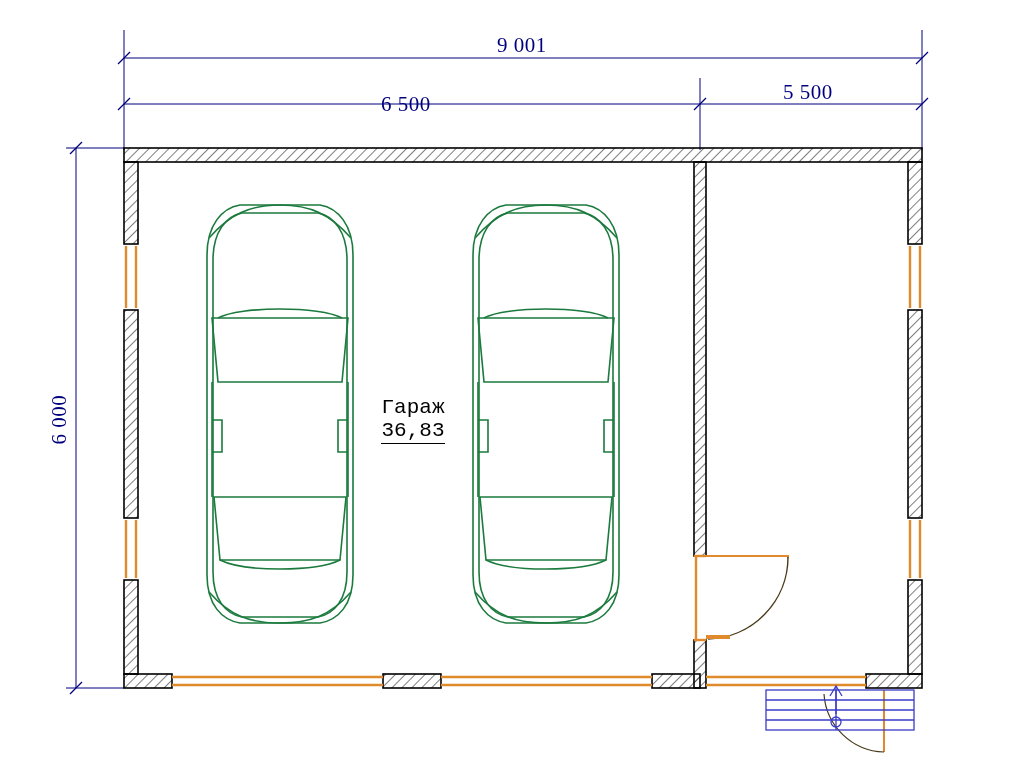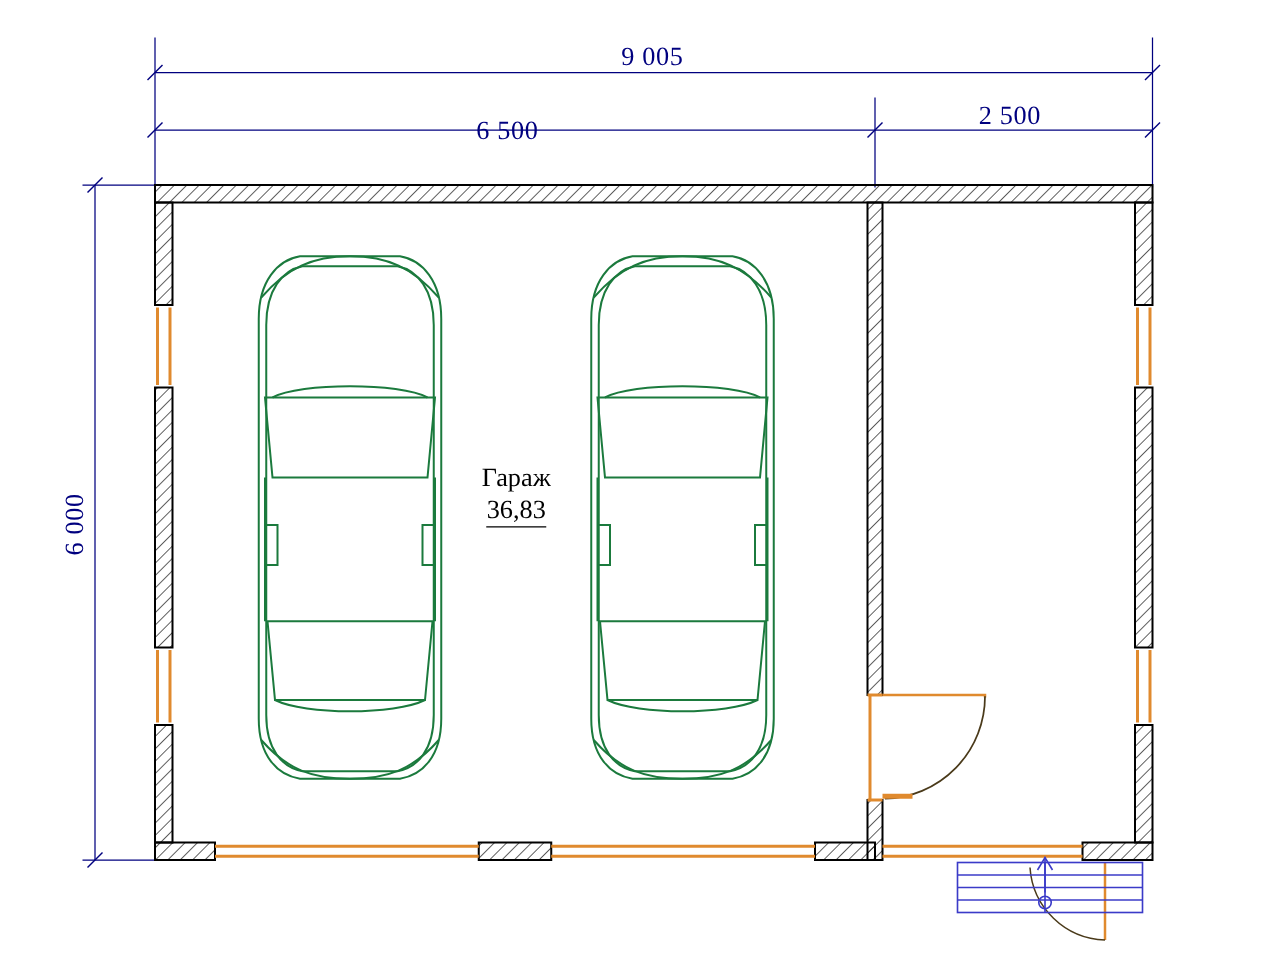--- a/index.html
+++ b/index.html
@@ -186,24 +186,24 @@
       <path d="M484,318 C506,306 586,306 608,318"></path>
       <path d="M480,497 L612,497 L606,560 L486,560 Z"></path>
       <path d="M486,560 C510,572 582,572 606,560"></path>
       <line x1="478" y1="382" x2="478" y2="497"></line>
       <line x1="614" y1="382" x2="614" y2="497"></line>
       <path d="M478,420 L488,420 L488,452 L478,452"></path>
       <path d="M614,420 L604,420 L604,452 L614,452"></path>
     </g>
   </svg>
 
-  <div class="dim-text" style="left:497px; top:33px;">9 005</div>
+  <div class="dim-text" style="left:497px; top:33px;">9 001</div>
   <div class="dim-text" style="left:381px; top:80px;margin-top:12px;">6 500</div>
-  <div class="dim-text" style="left:783px; top:80px;">2 500</div>
+  <div class="dim-text" style="left:783px; top:80px;">5 500</div>
   <div class="dim-text vert" style="left:35px; top:407px;">6 000</div>
 
-  <div class="room-label" style="left:340px; top:370px; width:146px;">
+  <div class="room-label" style="left:340px; top:396px; width:146px;font-family:Liberation Mono, monospace;">
     <span class="room-name">Гараж</span>
     <span class="room-area">36,83</span>
   </div>
 
 
 </div>
 
 </body></html>

